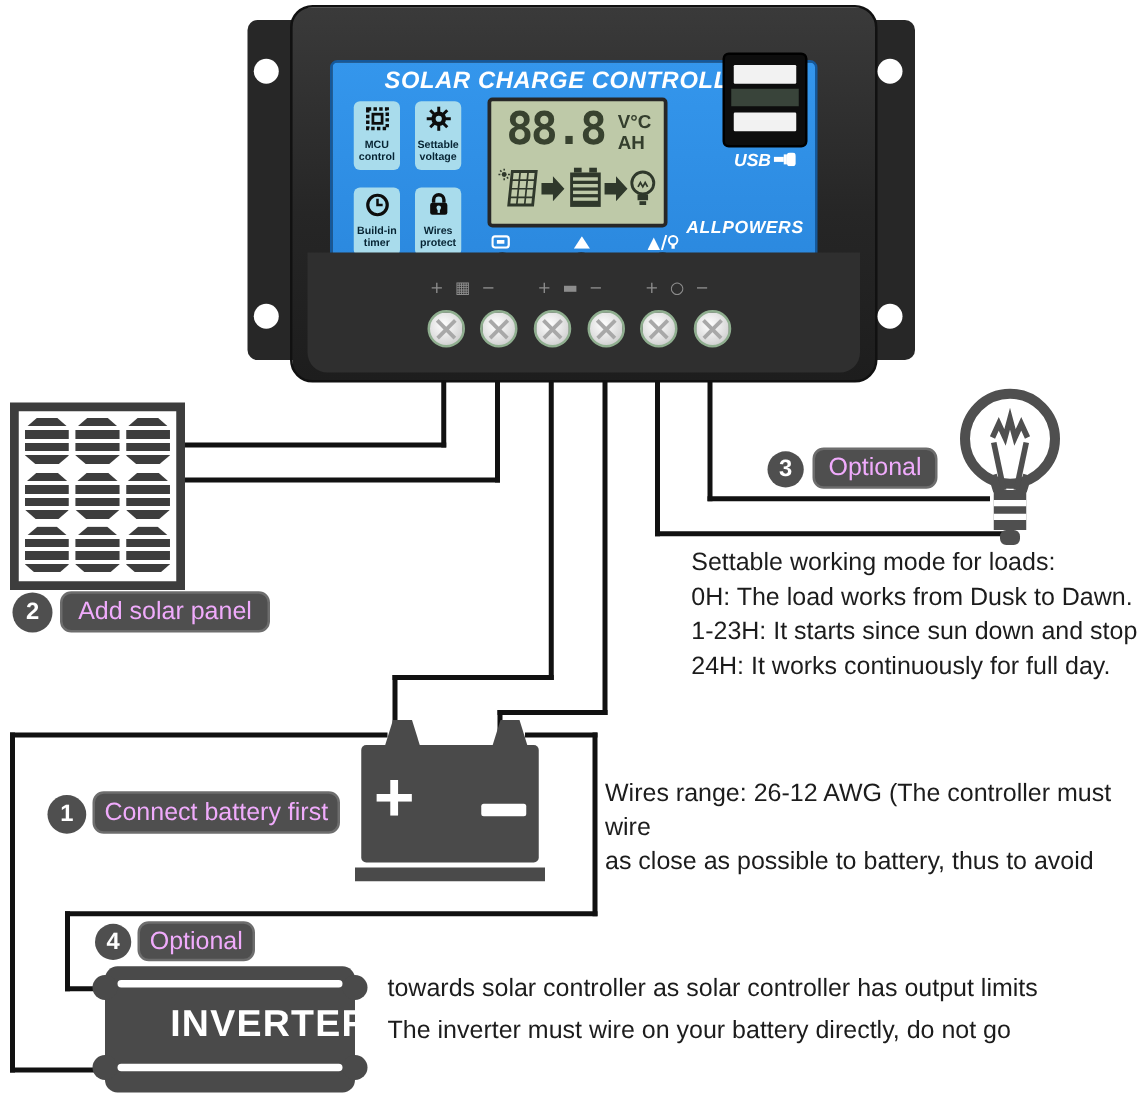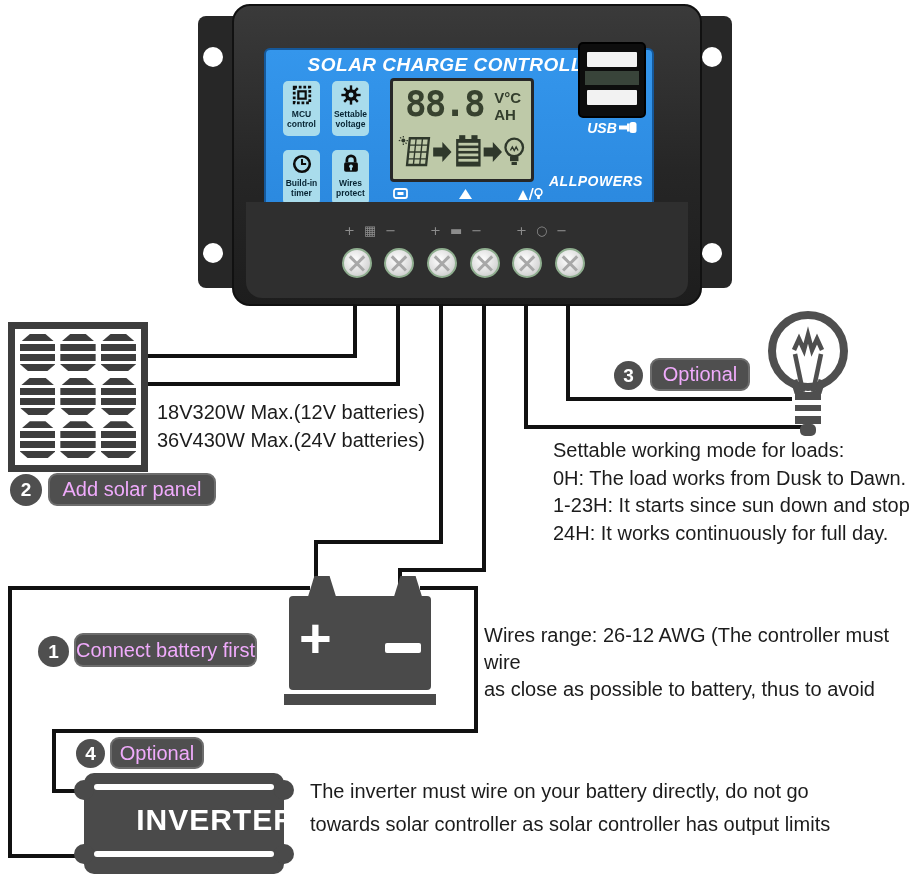--- a/index.html
+++ b/index.html
@@ -283,24 +283,20 @@
       <div class="cell"></div>
       <div class="cell"></div>
     <div class="cell"></div>
       <div class="cell"></div>
       <div class="cell"></div>
     <div class="cell"></div>
       <div class="cell"></div>
       <div class="cell"></div>
   </div>
 
-  <div class="note" style="left:157px;top:398px;line-height:28px">
-    <div>18V320W Max.(12V batteries)</div>
-    <div>36V430W Max.(24V batteries)</div>
-  </div>
 
   <div class="num-circle" style="left:10px;top:474px;width:32px;height:32px">
       <span>2</span>
     </div>
   <div class="pill" style="left:48px;top:473px;width:168px;height:33px">
       <span>Add solar panel</span>
     </div>
 
   <div class="num-circle" style="left:614px;top:361px;width:29px;height:29px">
       <span>3</span>
@@ -336,21 +332,21 @@
     <div class="bat-body">
       <div class="bat-plus">+</div>
       <div class="bat-minus"></div>
     </div>
     <div class="bat-base"></div>
   </div>
 
   <div class="num-circle" style="left:38px;top:636px;width:31px;height:31px">
       <span>1</span>
     </div>
-  <div class="pill" style="left:74px;top:633px;width:183px;height:34px">
+  <div class="pill" style="left:74px;top:633px;width:198px;height:34px">
       <span>Connect battery first</span>
     </div>
 
   <div class="note" style="left:484px;top:622px;line-height:27px">
     <div>Wires range: 26-12 AWG (The controller must wire</div>
     <div>as close as possible to battery, thus to avoid</div>
   </div>
 
   <div class="num-circle" style="left:76px;top:739px;width:29px;height:29px">
       <span>4</span>
@@ -363,17 +359,17 @@
     <div class="inv-bump" style="left:-10px;top:7px"></div>
     <div class="inv-bump" style="left:-10px;top:71px"></div>
     <div class="inv-bump" style="left:190px;top:7px"></div>
     <div class="inv-bump" style="left:190px;top:71px"></div>
     <div class="inv-line" style="top:11px"></div>
     <div class="inv-line" style="top:78px"></div>
     <div class="inv-label">INVERTER</div>
   </div>
 
   <div class="note" style="left:310px;top:775px;line-height:33px">
+    <div>towards solar controller as solar controller has output limits</div>
     <div>The inverter must wire on your battery directly, do not go</div>
-    <div>towards solar controller as solar controller has output limits</div>
   </div>
 
 </div>
 
 </body></html>

